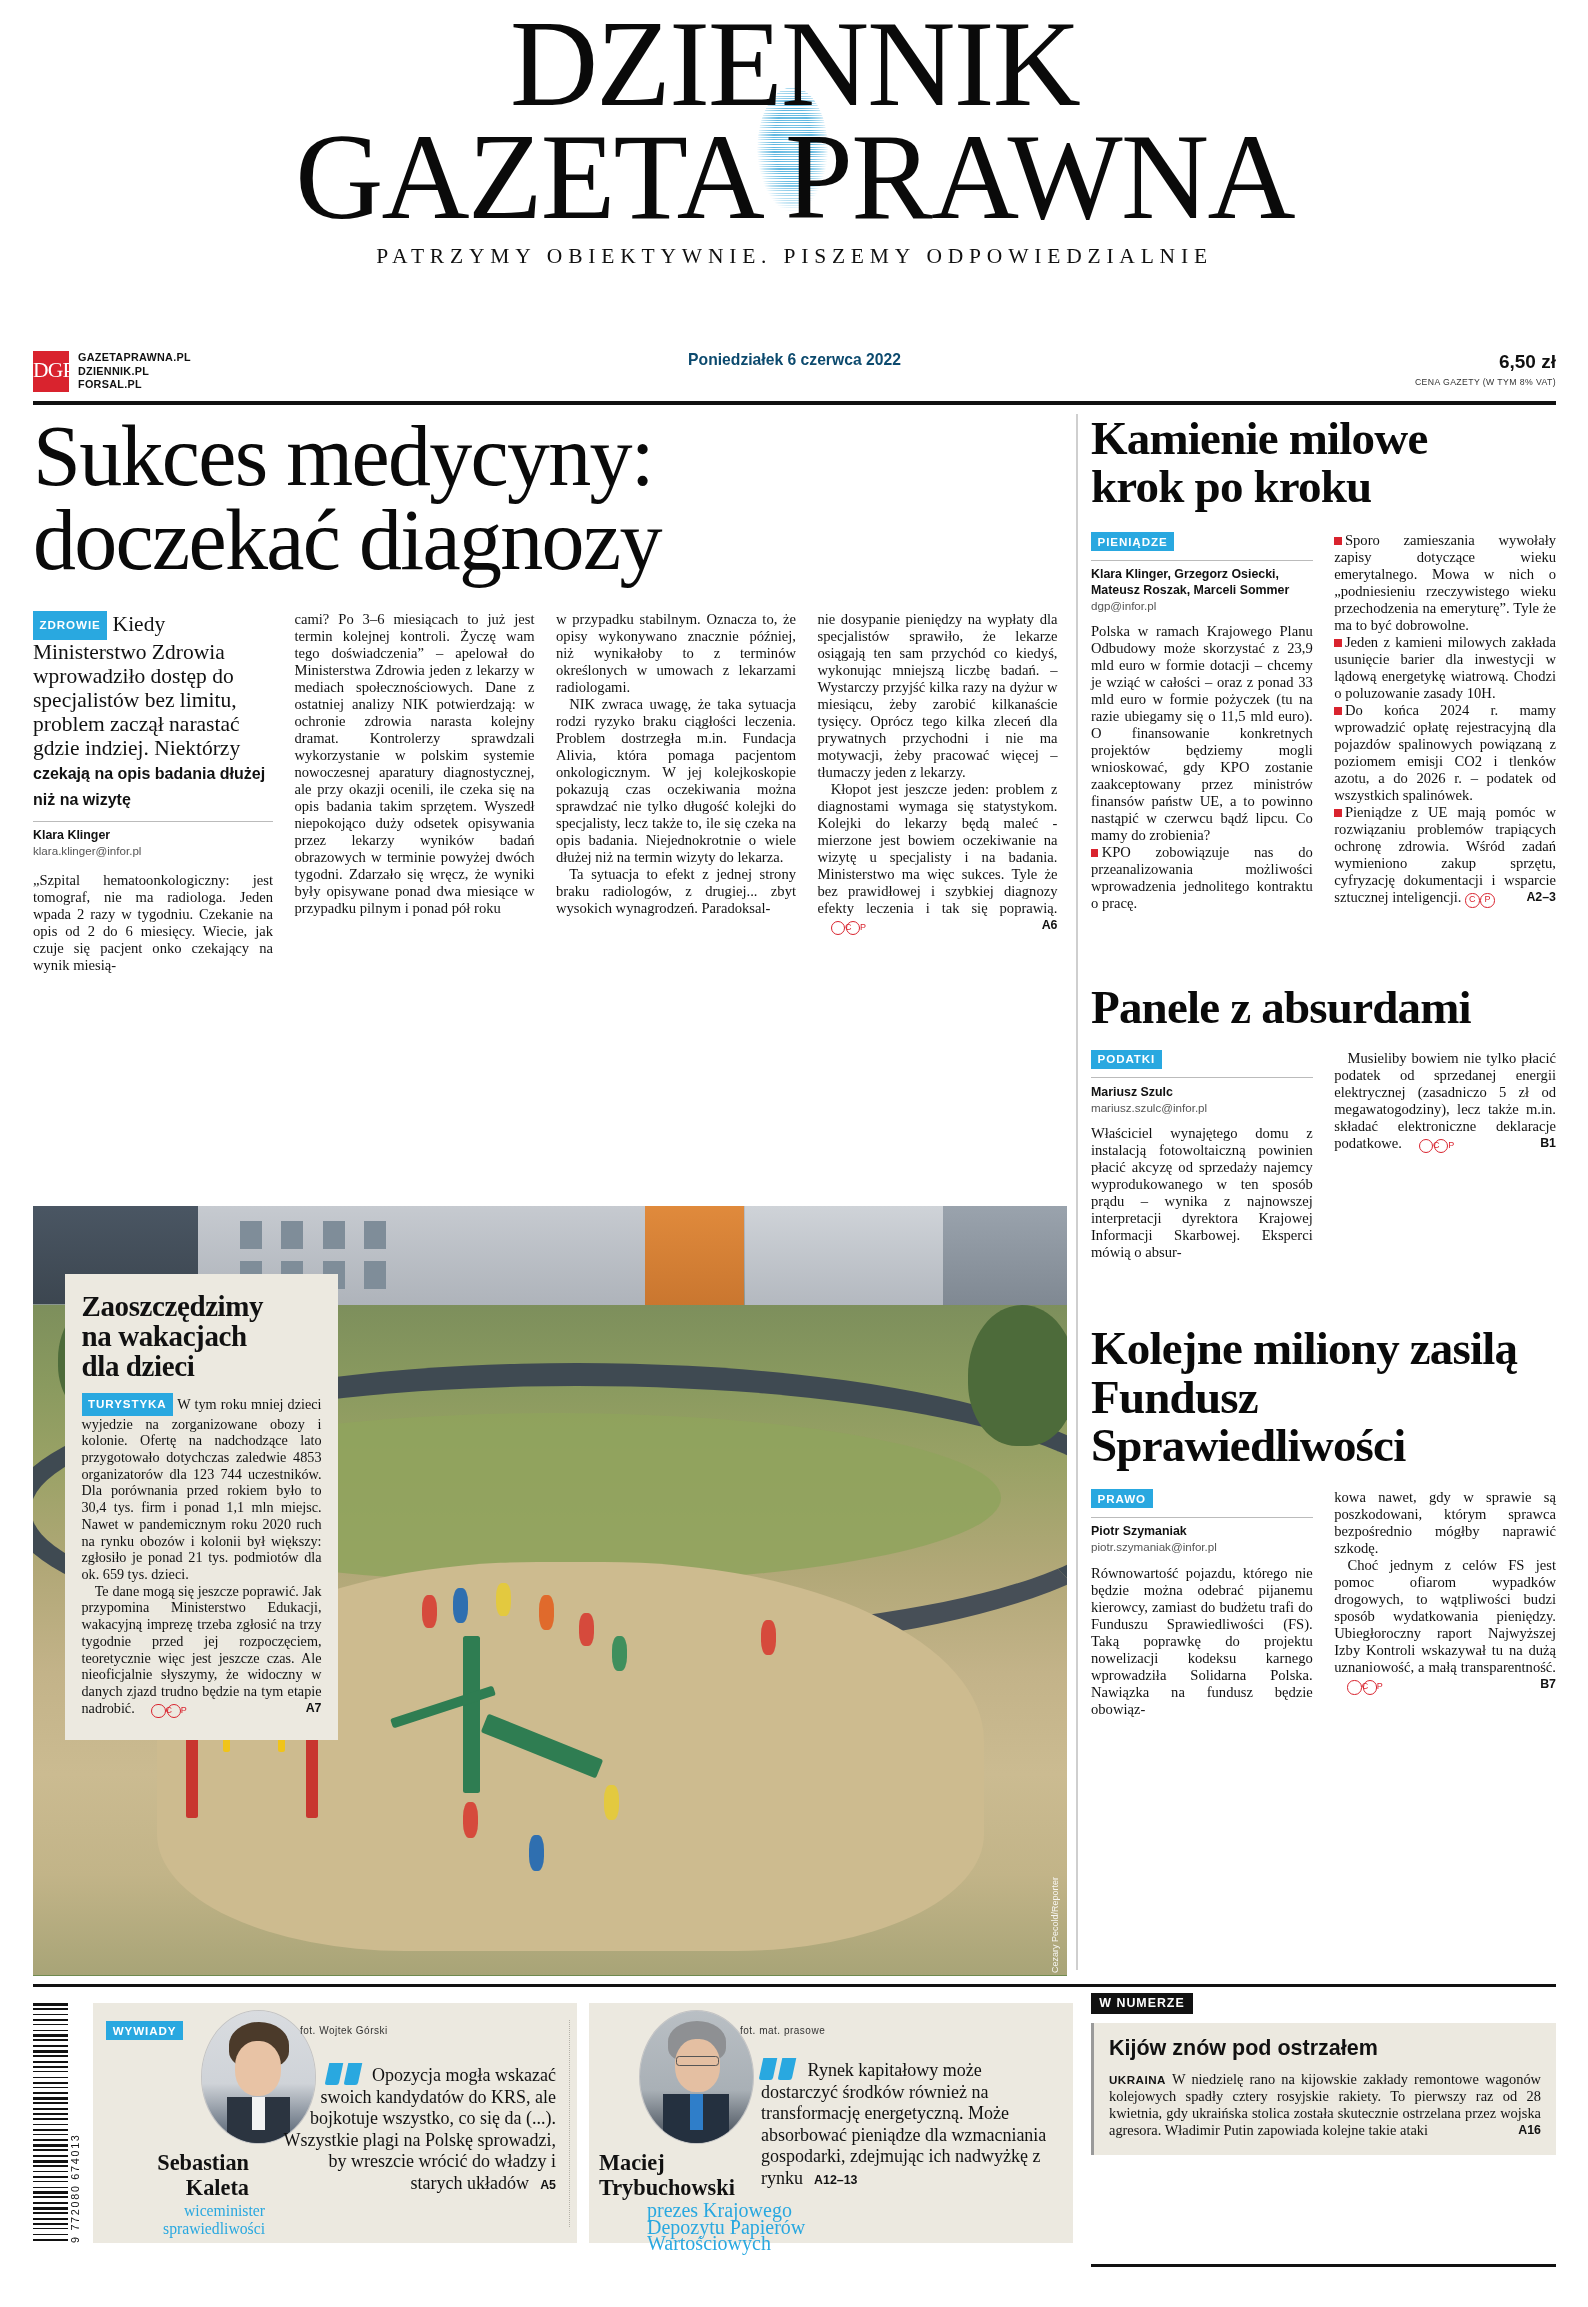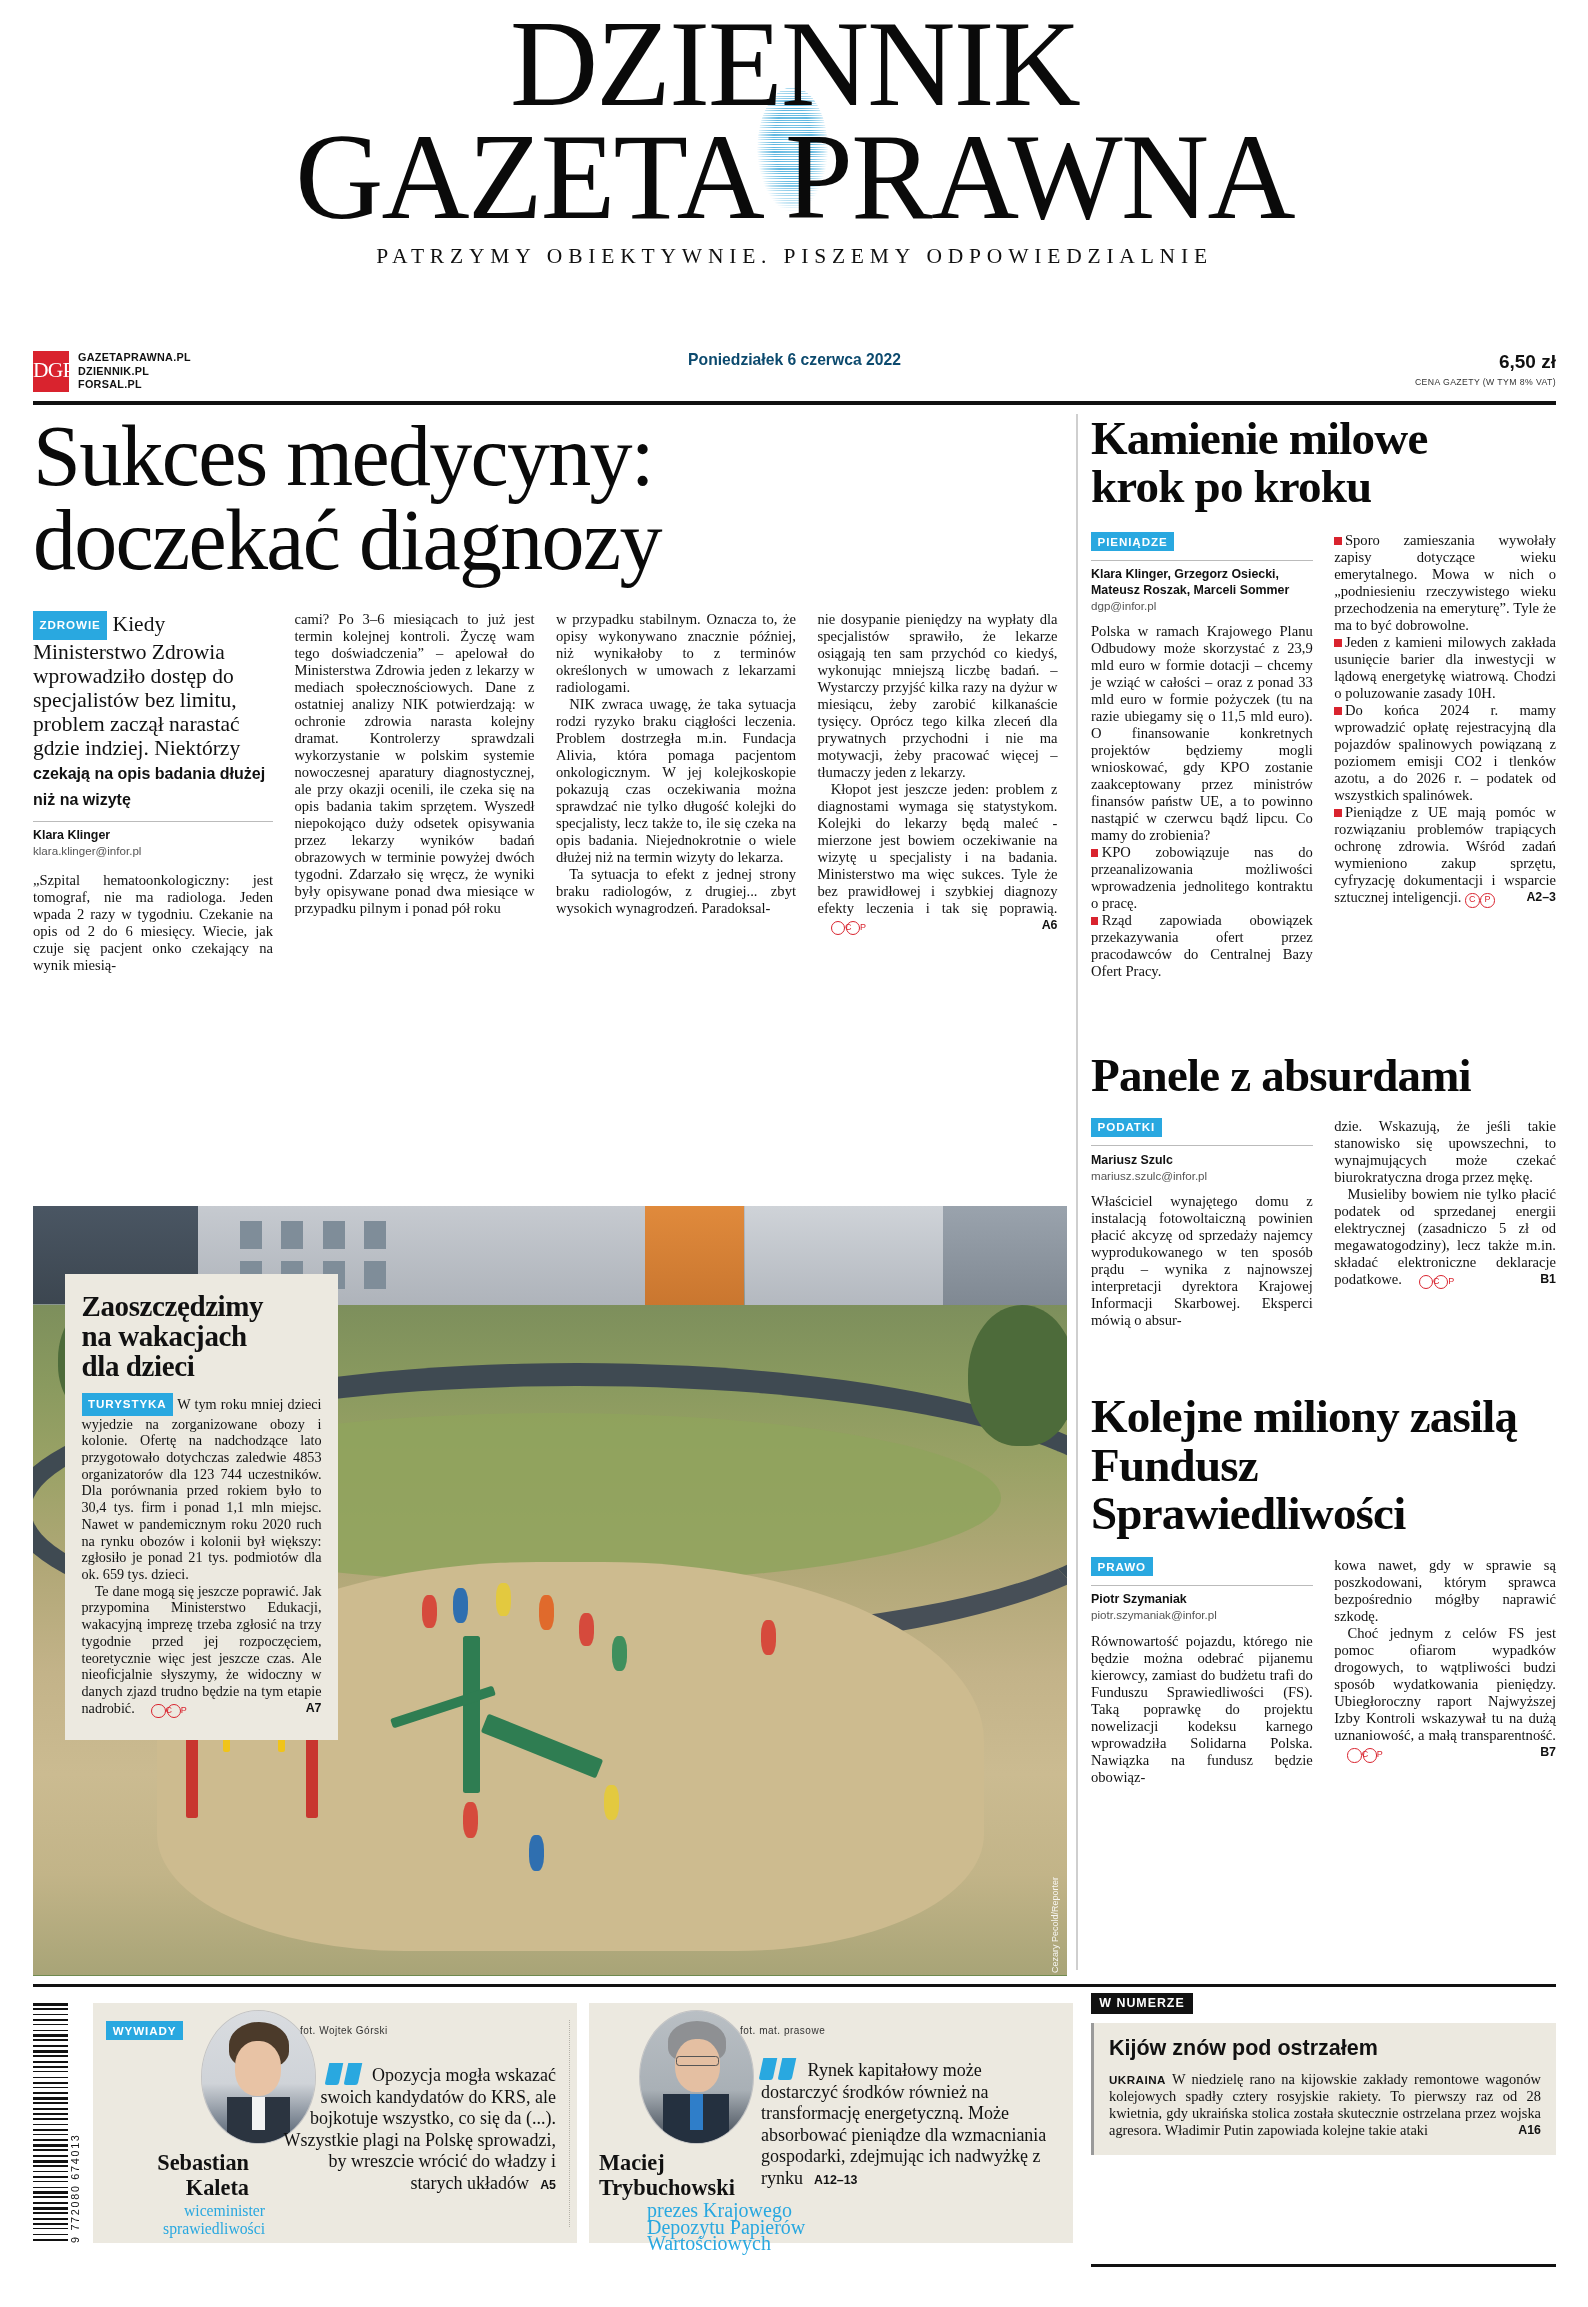--- a/index.html
+++ b/index.html
@@ -269,21 +269,20 @@
       </h2>
       <div style="margin-top:21.5px;display:flex;gap:21.5px;">
         <div style="width:222px;">
           <span class="badge">PIENIĄDZE</span>
           <div class="hairline"></div>
           <div class="byline">Klara Klinger, Grzegorz Osiecki, Mateusz Roszak, Marceli Sommer</div>
           <div class="mail">dgp@infor.pl</div>
           <div class="body" style="margin-top:11.6px;">
             <p class="first">Polska w ramach Krajowego Planu Odbudowy może skorzystać z 23,9 mld euro w formie dotacji – chcemy je wziąć w całości – oraz z ponad 33 mld euro w formie pożyczek (tu na razie ubiegamy się o 11,5 mld euro). O finansowanie konkretnych projektów będziemy mogli wnioskować, gdy KPO zostanie zaakceptowany przez ministrów finansów państw UE, a to powinno nastąpić w czerwcu bądź lipcu. Co mamy do zrobienia?</p>
             <p style="text-indent:0;"><span class="sq"></span><span>KPO zobowiązuje nas do przeanalizowania możliwości wprowadzenia jednolitego kontraktu o pracę.</span></p>
-            <p style="text-indent:0;"><span class="sq"></span><span>Rząd zapowiada obowiązek przekazywania ofert przez pracodawców do Centralnej Bazy Ofert Pracy.</span></p>
           </div>
         </div>
         <div style="width:222px;">
           <div class="body">
             <p class="first" style="text-indent:0;"><span class="sq"></span><span>Sporo zamieszania wywołały zapisy dotyczące wieku emerytalnego. Mowa w nich o „podniesieniu rzeczywistego wieku przechodzenia na emeryturę”. Tyle że ma to być dobrowolne.</span></p>
             <p style="text-indent:0;"><span class="sq"></span><span>Jeden z kamieni milowych zakłada usunięcie barier dla inwestycji w lądową energetykę wiatrową. Chodzi o poluzowanie zasady 10H.</span></p>
             <p style="text-indent:0;"><span class="sq"></span><span>Do końca 2024 r. mamy wprowadzić opłatę rejestracyjną dla pojazdów spalinowych powiązaną z poziomem emisji CO2 i tlenków azotu, a do 2026 r. – podatek od wszystkich spalinówek.</span></p>
             <p style="text-indent:0;"><span class="sq"></span><span>Pieniądze z UE mają pomóc w rozwiązaniu problemów trapiących ochronę zdrowia. Wśród zadań wymieniono zakup sprzętu, cyfryzację dokumentacji i wsparcie sztucznej inteligencji.</span>
               <span class="cp"><i>C</i><i>P</i></span>
               <span style="float:right" class="pagref">A2–3</span>
@@ -300,21 +299,20 @@
           <span class="badge">PODATKI</span>
           <div class="hairline"></div>
           <div class="byline">Mariusz Szulc</div>
           <div class="mail">mariusz.szulc@infor.pl</div>
           <div class="body" style="margin-top:11.6px;">
               <p class="first">Właściciel wynajętego domu z instalacją fotowoltaiczną powinien płacić akcyzę od sprzedaży najemcy wyprodukowanego w ten sposób prądu – wynika z najnowszej interpretacji dyrektora Krajowej Informacji Skarbowej. Eksperci mówią o absur-</p>
             </div>
         </div>
         <div style="width:222px;">
           <div class="body">
-            <p class="first">dzie. Wskazują, że jeśli takie stanowisko się upowszechni, to wynajmujących może czekać biurokratyczna droga przez mękę.</p>
             <p><span>Musieliby bowiem nie tylko płacić podatek od sprzedanej energii elektrycznej (zasadniczo 5 zł od megawatogodziny), lecz także m.in. składać elektroniczne deklaracje podatkowe.</span>
               <span class="cp"><i>C</i><i>P</i></span>
               <span style="float:right" class="pagref">B1</span>
             </p>
           </div>
         </div>
       </div>
     </div>
 
     <div style="margin-top:63px;">

